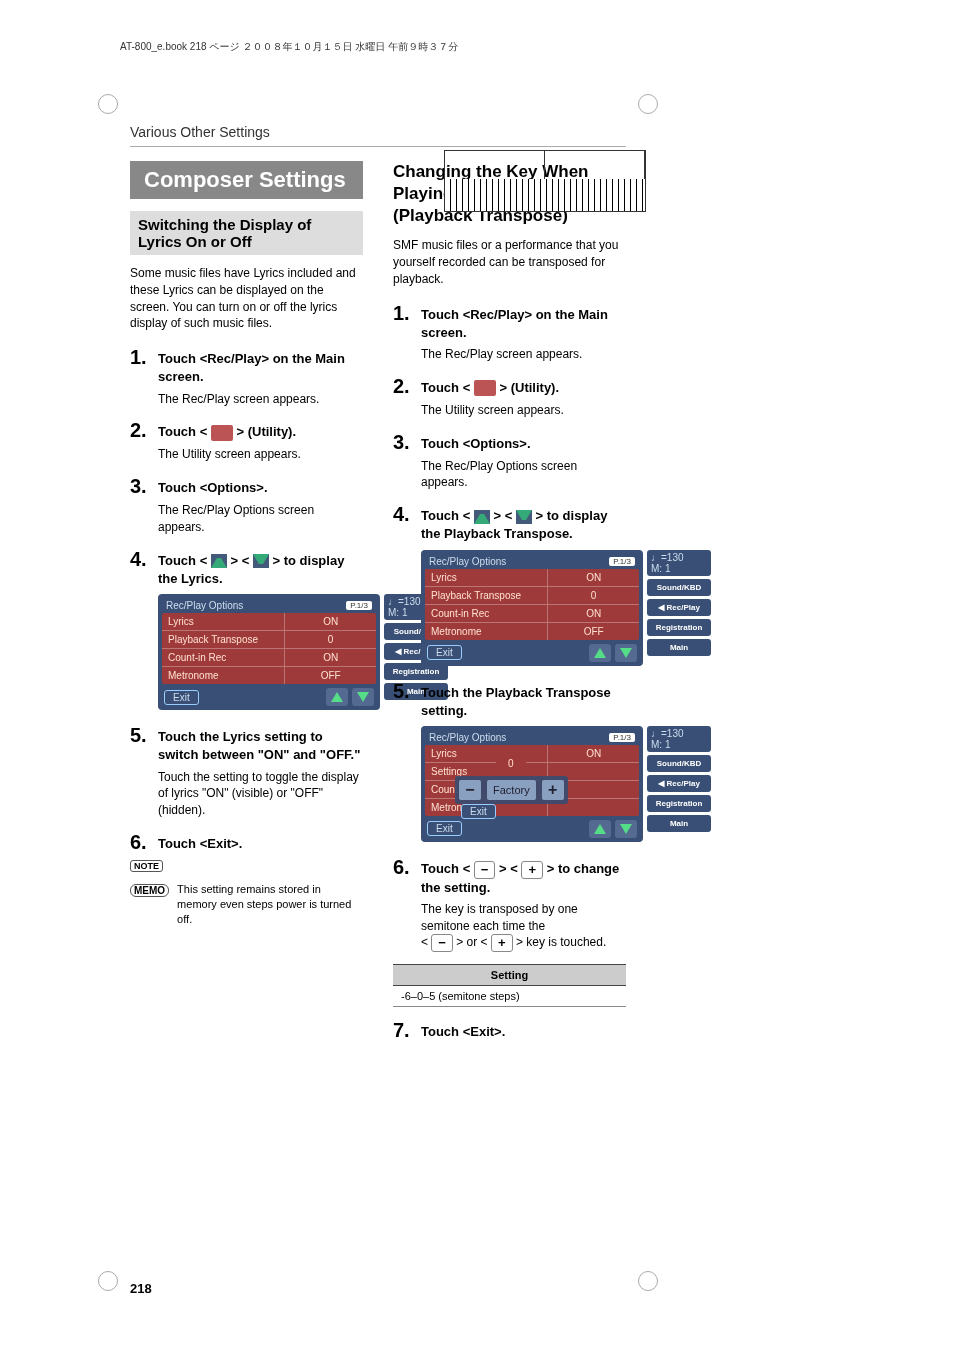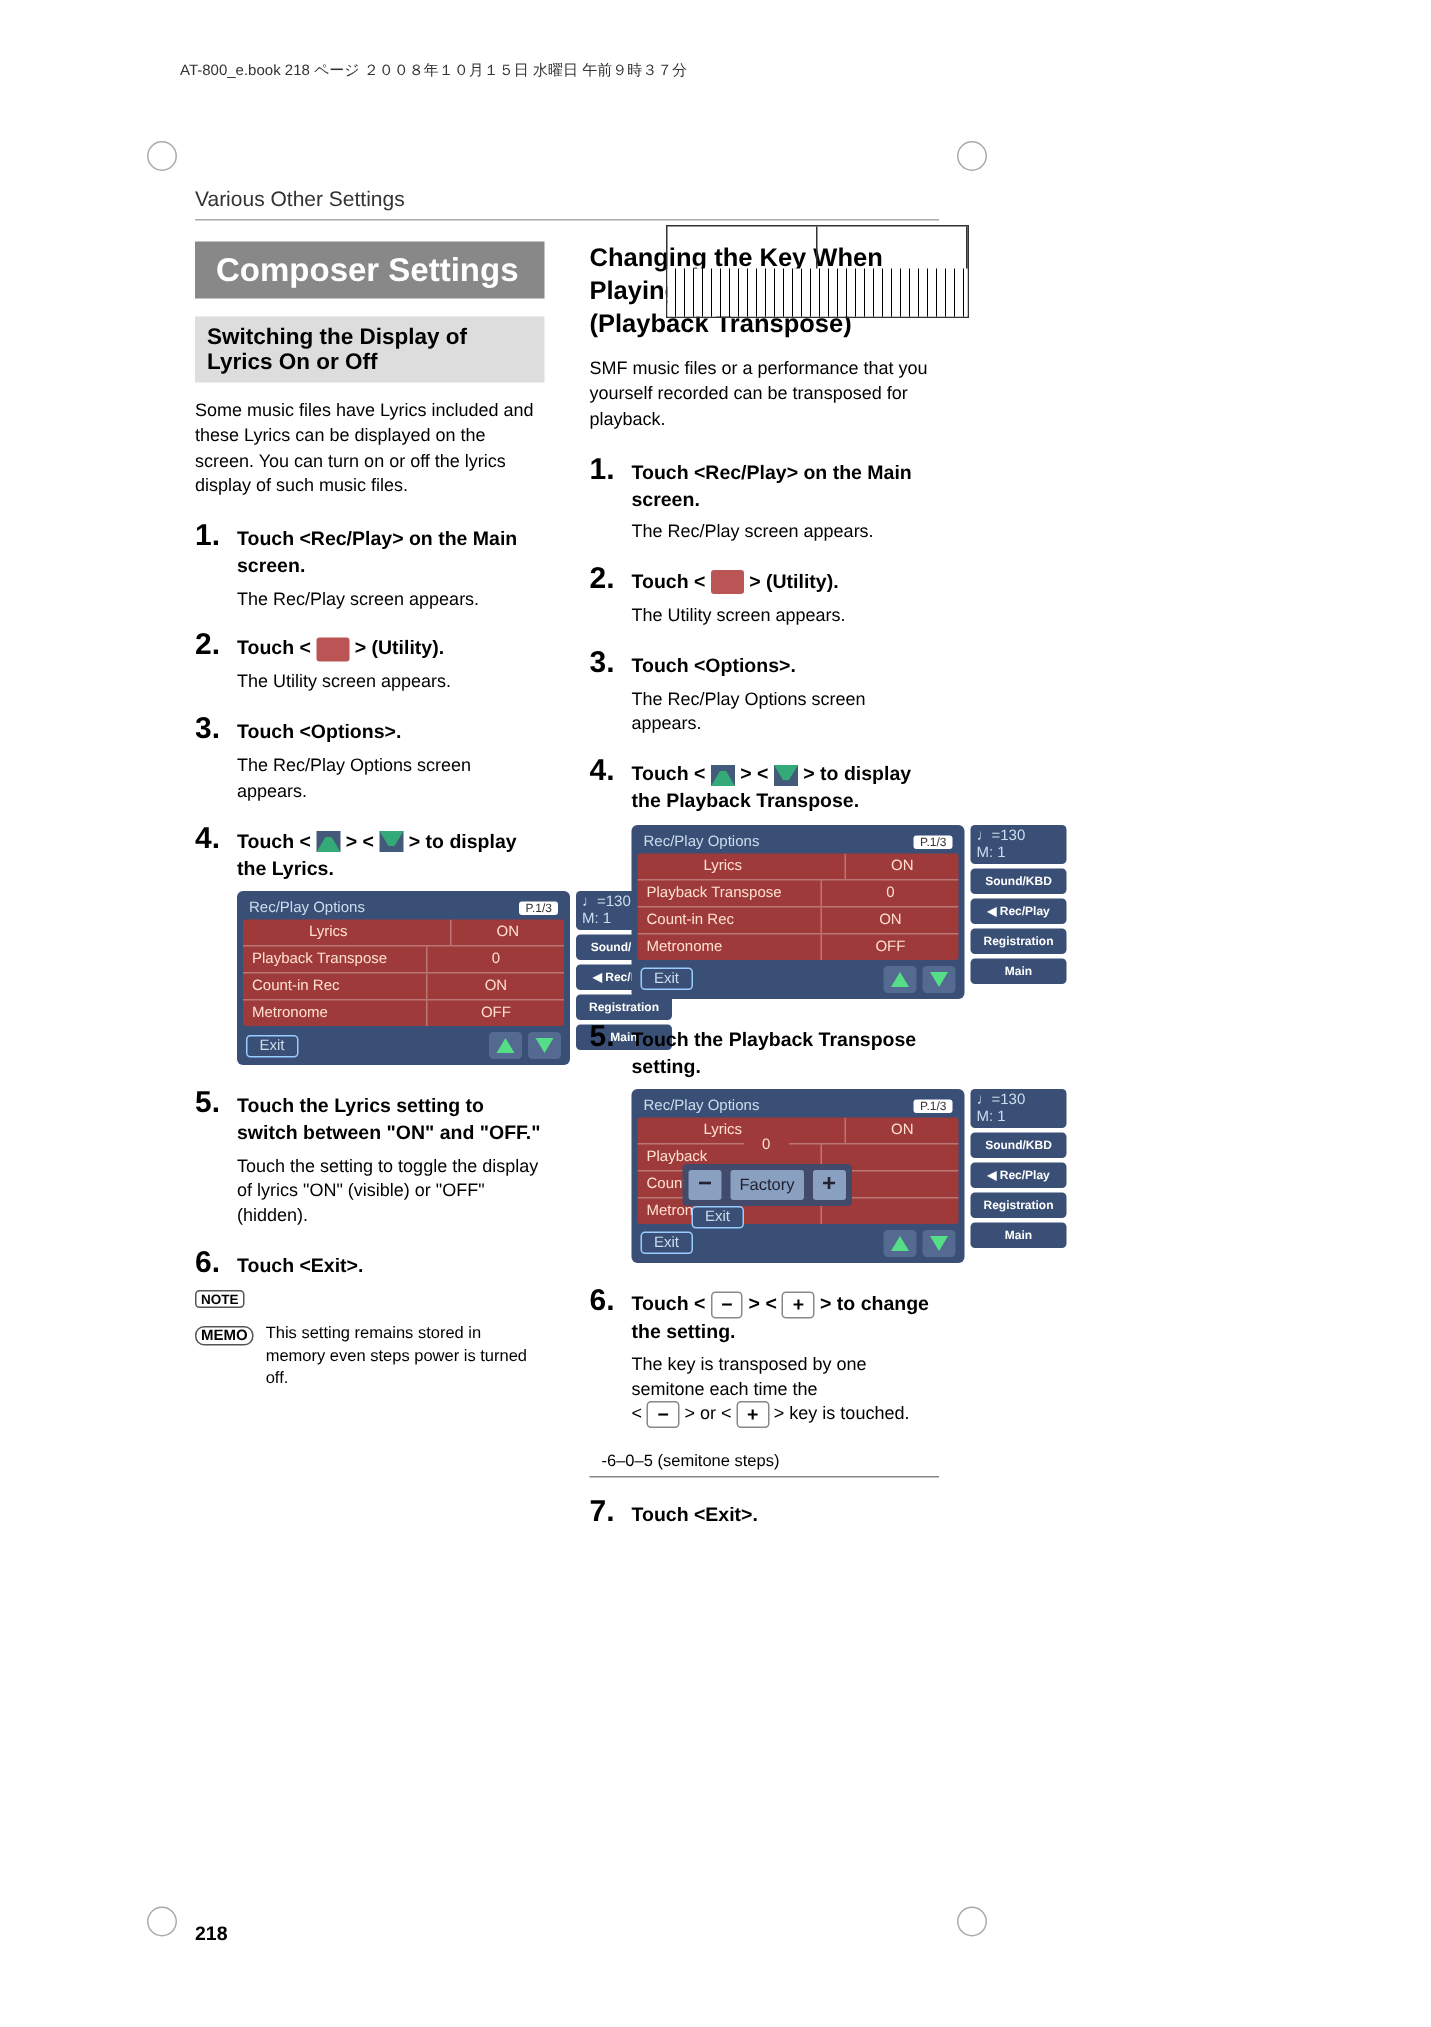--- a/index.html
+++ b/index.html
@@ -212,21 +212,21 @@
   }
   .screen-grid {
     background: #9f3a3a;
     border-radius: 2px;
     overflow: hidden;
   }
   .screen-row {
     display: flex;
     border-top: 1px solid rgba(255,255,255,0.3);
   }
-  .screen-row:first-child { border-top: none; margin-left: 38px; }
+  .screen-row:first-child { border-top: none; }
   .screen-cell-l {
     flex: 1.4;
     padding: 3px 6px;
     color: #ffe0d0;
   }
   .screen-cell-r {
     flex: 1;
     padding: 3px 6px;
     text-align: center;
     border-left: 1px solid rgba(255,255,255,0.3);
@@ -572,21 +572,21 @@
             <div class="screen-title-row">
               <span>Rec/Play Options</span>
               <span class="pg">P.1/3</span>
             </div>
             <div class="screen-grid">
               <div class="screen-row">
                   <div class="screen-cell-l">Lyrics</div>
                   <div class="screen-cell-r">ON</div>
                 </div>
               <div class="screen-row">
-                  <div class="screen-cell-l">Playback</div>
+                  <div class="screen-cell-l">Settings</div>
                   <div class="screen-cell-r"></div>
                 </div>
               <div class="screen-row">
                   <div class="screen-cell-l">Count-i</div>
                   <div class="screen-cell-r"></div>
                 </div>
               <div class="screen-row">
                   <div class="screen-cell-l">Metrono</div>
                   <div class="screen-cell-r"></div>
                 </div>
@@ -625,20 +625,23 @@
             <span>Touch &lt; </span><span class="key-box">−</span><span> &gt; &lt; </span><span class="key-box">+</span><span> &gt; to change the setting.</span>
           </div>
         </div>
         <div class="step-body">
           <span>The key is transposed by one semitone each time the</span><br>
           <span>&lt; </span><span class="key-box">−</span><span> &gt; or &lt; </span><span class="key-box">+</span><span> &gt; key is touched.</span>
         </div>
 
         <table class="setting-table">
           <tbody>
+              <tr>
+                <th>Setting</th>
+              </tr>
           <tr>
                 <td>-6–0–5 (semitone steps)</td>
               </tr>
         </tbody>
           </table>
 
         <div class="step">
           <div class="step-num">7.</div>
           <div class="step-title">Touch &lt;Exit&gt;.</div>
         </div>

